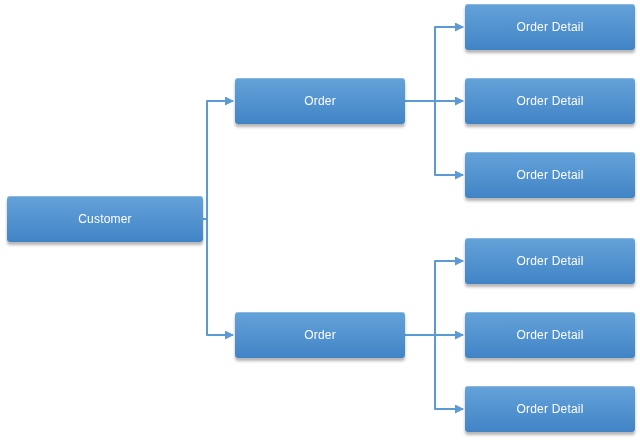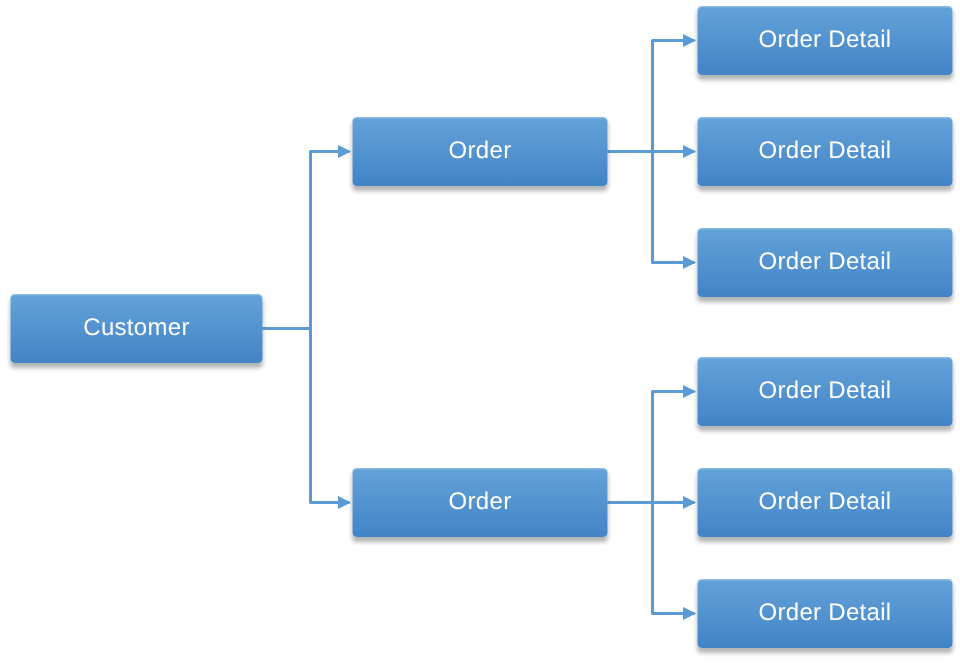--- a/index.html
+++ b/index.html
@@ -29,25 +29,25 @@
   }
   .arrowhead-fill{fill:var(--connector-color);}
   .node{
     position:absolute;
     height:46px;
     display:flex;align-items:center;justify-content:center;
     background:linear-gradient(180deg, var(--box-top-color) 0%, var(--box-bottom-color) 100%);
     border-radius:3px;
     box-shadow:0 3px 3px rgba(90,90,90,0.45), inset 0 1px 0 rgba(255,255,255,0.25);
     color:var(--text-color);
-    font-size:16px;
+    font-size:12px;
     letter-spacing:0.2px;
   }
   .node span{white-space:nowrap;}
-  .n-customer{left:7px;  top:196px; width:168px;}
+  .n-customer{left:7px;  top:196px; width:196px;}
   .n-order1  {left:235px; top:78px;  width:170px;}
   .n-order2  {left:235px; top:312px; width:170px;}
   .n-od1     {left:465px; top:4px;   width:170px;}
   .n-od2     {left:465px; top:78px;  width:170px;}
   .n-od3     {left:465px; top:152px; width:170px;}
   .n-od4     {left:465px; top:238px; width:170px;}
   .n-od5     {left:465px; top:312px; width:170px;}
   .n-od6     {left:465px; top:386px; width:170px;}
 </style>
 </head>

